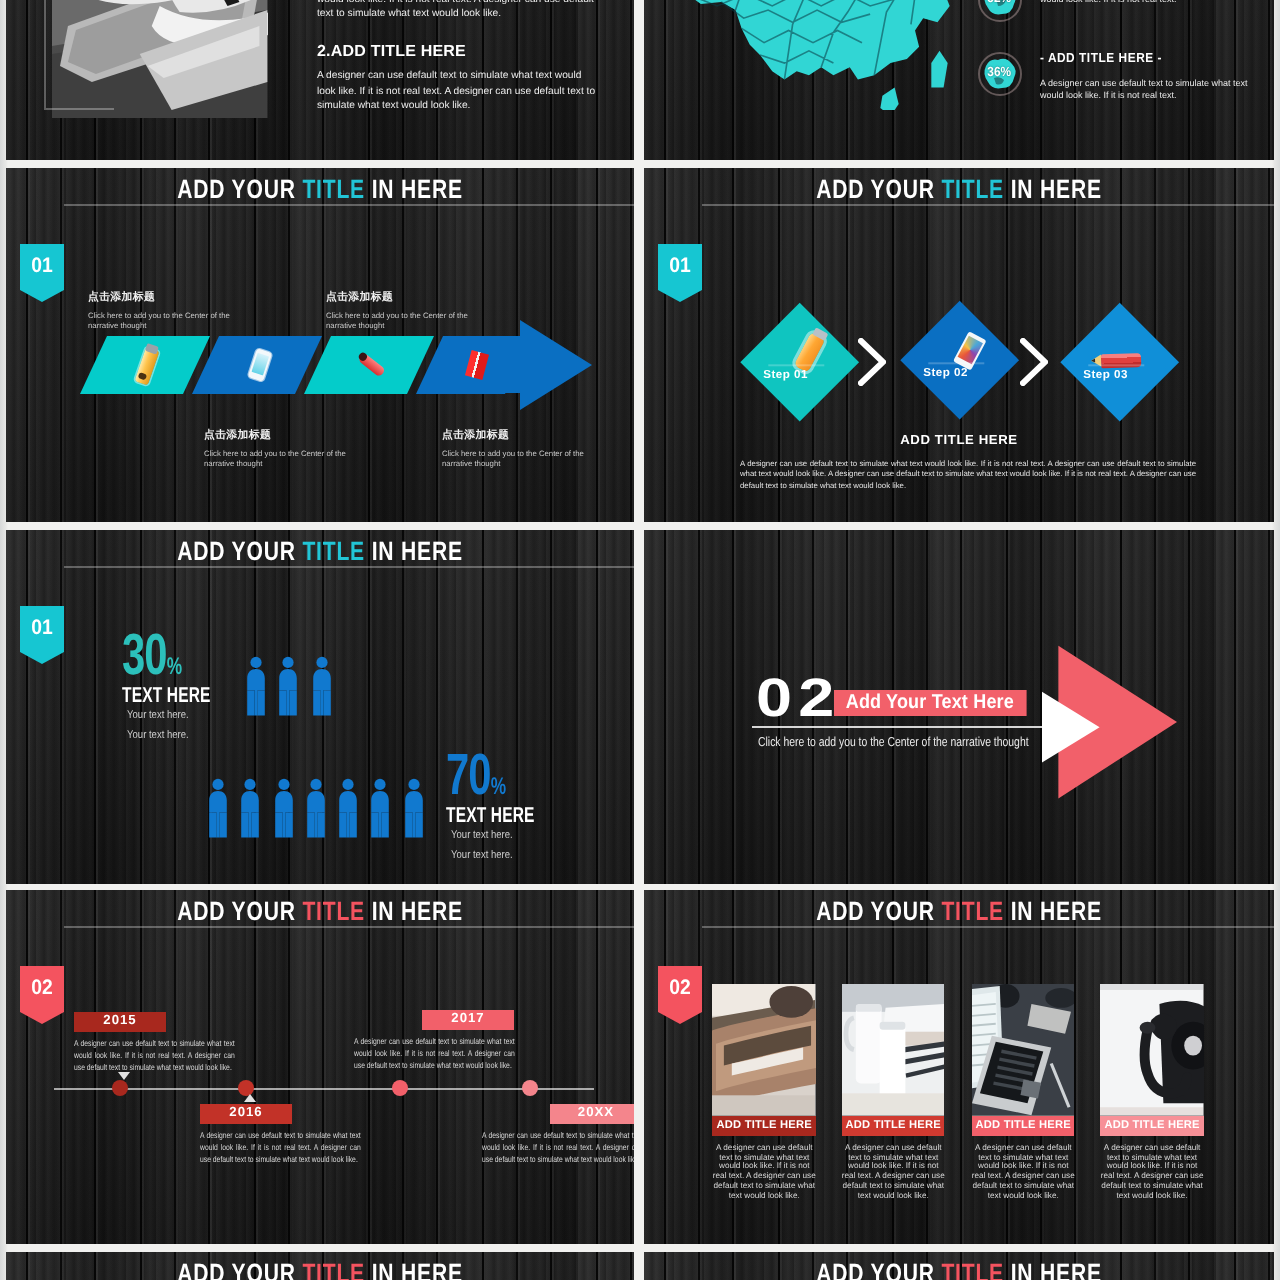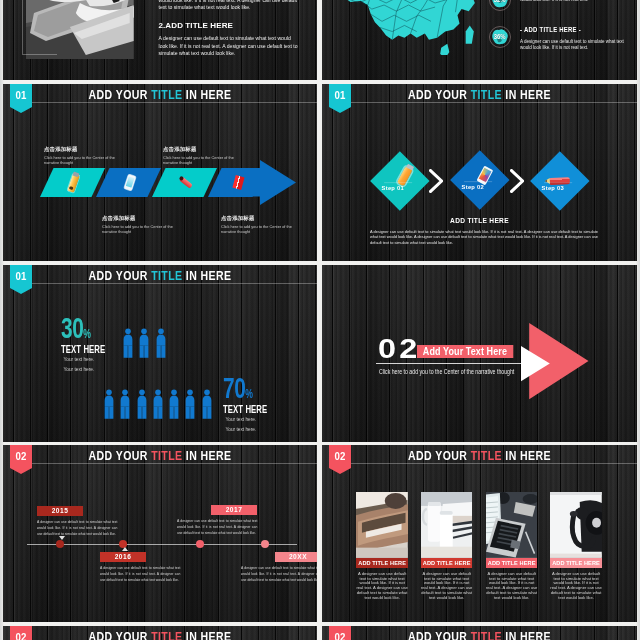--- a/index.html
+++ b/index.html
@@ -54,21 +54,21 @@
   .s-tr{left:322px;top:-97px; width:315px; height:177px;}
   .s-r1l{left:3px; top:84px;  width:314px; height:177px;}
   .s-r1r{left:322px;top:84px; width:315px; height:177px;}
   .s-r2l{left:3px; top:265px; width:314px; height:177px;}
   .s-r2r{left:322px;top:265px;width:315px; height:177px;}
   .s-r3l{left:3px; top:445px; width:314px; height:177px;}
   .s-r3r{left:322px;top:445px;width:315px; height:177px;}
   .s-bl{left:3px;  top:626px; width:314px; height:177px;}
   .s-br{left:322px;top:626px; width:315px; height:177px;}
 
-  .badge{left:7px;}
+  .badge{left:7px;margin-top:38px;}
   .bg-cy .body{background:#16c6d2;}
   .bg-cy .tip{border-top:6px solid #16c6d2;}
   .bg-rd .body{background:#f4535f;}
   .bg-rd .tip{border-top:6px solid #f4535f;}
   .rule-a{left:29px;right:0px;top:17.5px;width:auto;}
 
   
   .tl-photo{position:absolute;left:23.1px;top:38px;width:107.7px;height:118px;overflow:hidden;}
   .tl-photo svg{width:100%;height:100%;display:block;}
   .tl-frame{position:absolute;left:19.4px;top:60px;width:34px;height:90px;

